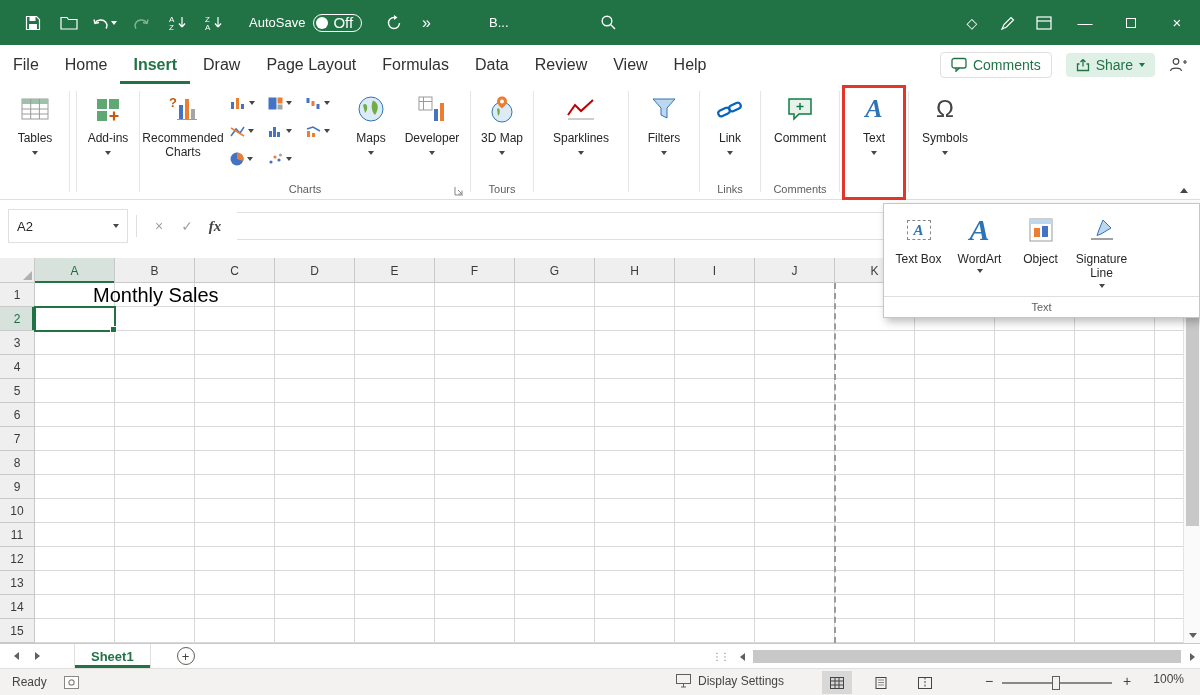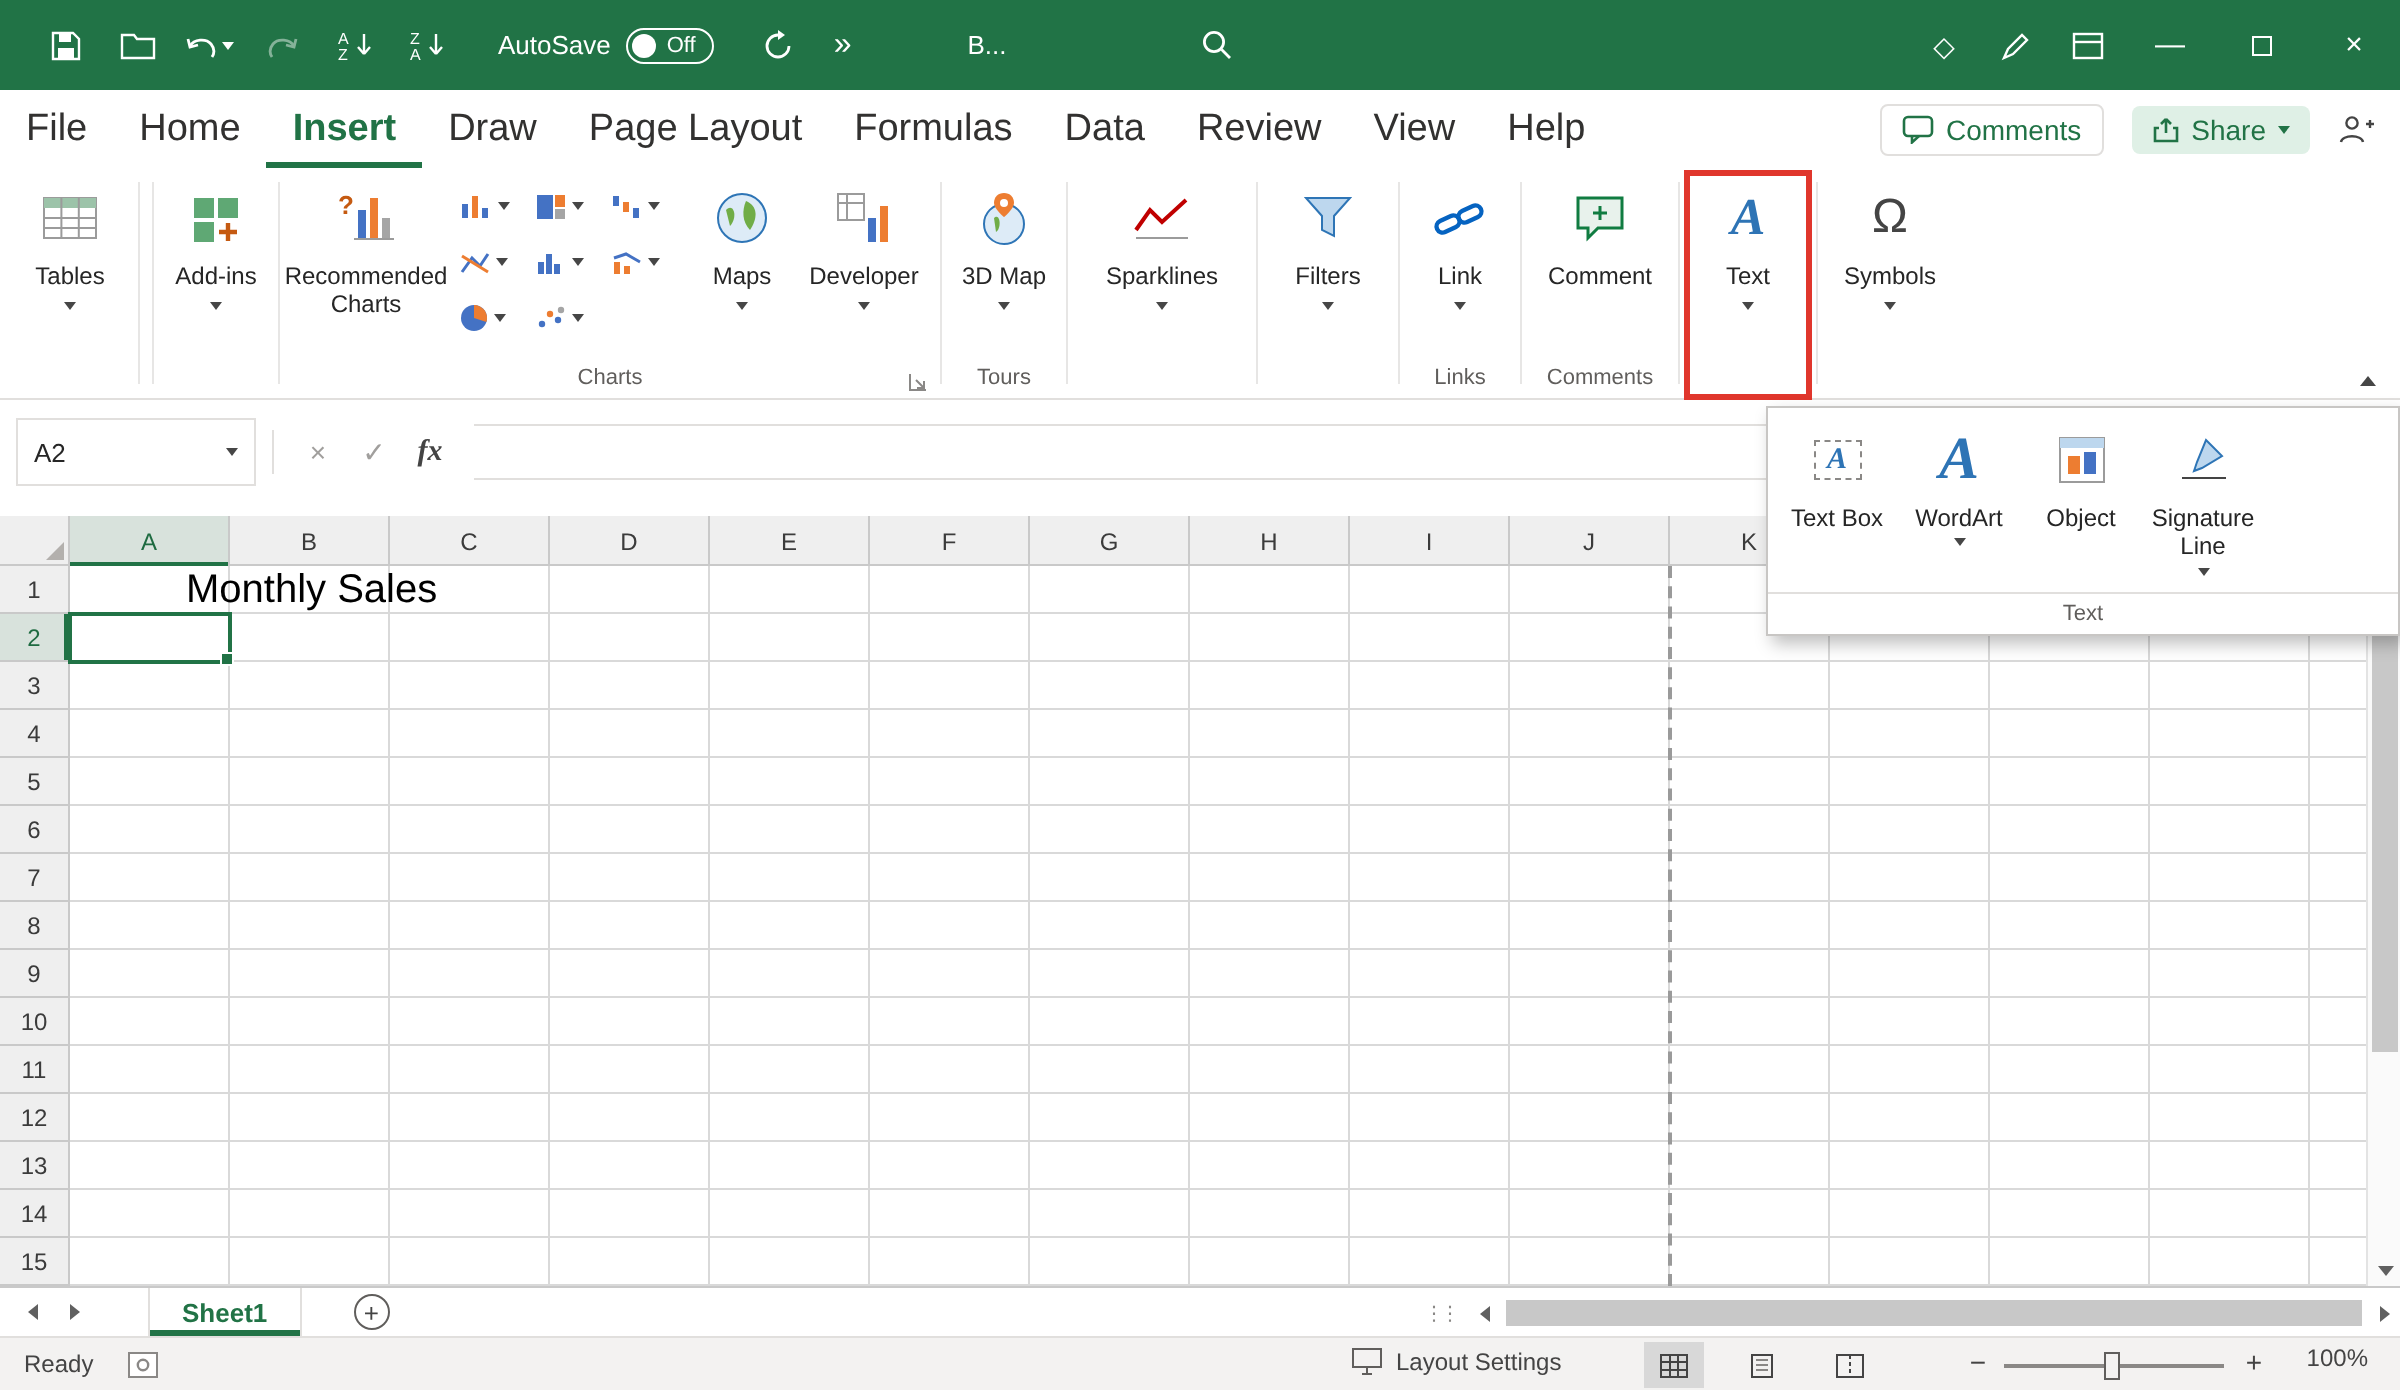--- a/index.html
+++ b/index.html
@@ -9,32 +9,32 @@
 
   
   .titlebar{position:absolute;top:0;left:0;width:1200px;height:45px;background:#217346;display:flex;align-items:center;color:#fff}
   .tbi{height:28px;min-width:26px;display:flex;align-items:center;justify-content:center;margin:0 5px;color:#fff}
   .tbi.first{margin-left:20px}
   .tb-chev{width:0;height:0;border-left:3.5px solid transparent;border-right:3.5px solid transparent;border-top:4px solid #fff;margin-left:2px}
   .dim{opacity:.45}
   .autosave{display:flex;align-items:center;gap:8px;margin:0 14px 0 18px;font-size:13px}
   .pill{display:flex;align-items:center;gap:5px;border:1px solid #fff;border-radius:9px;height:18px;padding:0 8px 0 2px}
   .knob{width:12px;height:12px;border-radius:50%;background:#fff}
-  .pill .st{font-size:11px}
+  .pill .st{font-size:15px}
   .more{font-size:16px;margin:0 10px}
   .docname{font-size:13px;margin-left:48px}
   .tb-search{position:absolute;left:600px;top:14px}
   .tb-right{margin-left:auto;display:flex;align-items:center}
   .winbtn{width:46px;height:45px;display:flex;align-items:center;justify-content:center;font-size:15px}
   .maxbox{width:10px;height:10px;border:1.3px solid #fff}
   .diam{font-size:14px}
 
   
   .tabbar{position:absolute;top:45px;left:0;width:1200px;height:39px;background:#fff;display:flex;align-items:center}
-  .tab{padding:16px 13px;height:100%;display:flex;align-items:center;font-size:19px;color:#323130}
+  .tab{padding:16px 13px;height:100%;display:flex;align-items:center;font-size:16px;color:#323130}
   .tab.active{color:#217346;font-weight:700;box-shadow:inset 0 -3px 0 #217346}
   .tab-right{margin-left:auto;display:flex;align-items:center;gap:14px;margin-right:12px}
   .comments-btn{display:flex;align-items:center;gap:6px;color:#217346;font-size:14px;border:1px solid #E1DFDD;border-radius:4px;padding:4px 10px}
   .share-btn{display:flex;align-items:center;gap:6px;color:#217346;font-size:14px;background:#DFF0E6;border-radius:4px;padding:4px 10px}
   .share-btn .chev{border-top-color:#217346}
 
   
   .ribbon{position:absolute;top:84px;left:0;width:1200px;height:116px;background:#fff;border-bottom:1px solid #E1DFDD;display:flex;align-items:stretch;padding:2px 0 0 4px}
   .rsep{width:1px;background:#E7E6E5;margin:5px 3px 7px}
   .chev{display:inline-block;width:0;height:0;border-left:3.5px solid transparent;border-right:3.5px solid transparent;border-top:4px solid #464646}
@@ -595,21 +595,21 @@
       </svg>
   </span>
   <span class="sb-ds">
     <span>
       <svg width="15" height="14" viewBox="0 0 15 14">
           <rect x="0.5" y="0.5" width="14" height="9" fill="none" stroke="#605E5C"></rect>
           <line x1="5" y1="13" x2="10" y2="13" stroke="#605E5C"></line>
           <line x1="7.5" y1="9.5" x2="7.5" y2="13" stroke="#605E5C"></line>
         </svg>
     </span>
-    <span>Layout Settings</span>
+    <span>Display Settings</span>
   </span>
   <span class="sb-views">
     <span class="viewbtn active">
       <svg width="14" height="12" viewBox="0 0 14 12">
           <rect x="0.5" y="0.5" width="13" height="11" fill="none" stroke="#444"></rect>
           <path d="M0.5 4 h13 M0.5 8 h13 M5 0.5 v11 M9 0.5 v11" stroke="#444"></path>
         </svg>
     </span>
     <span class="viewbtn">
       <svg width="14" height="12" viewBox="0 0 14 12">

